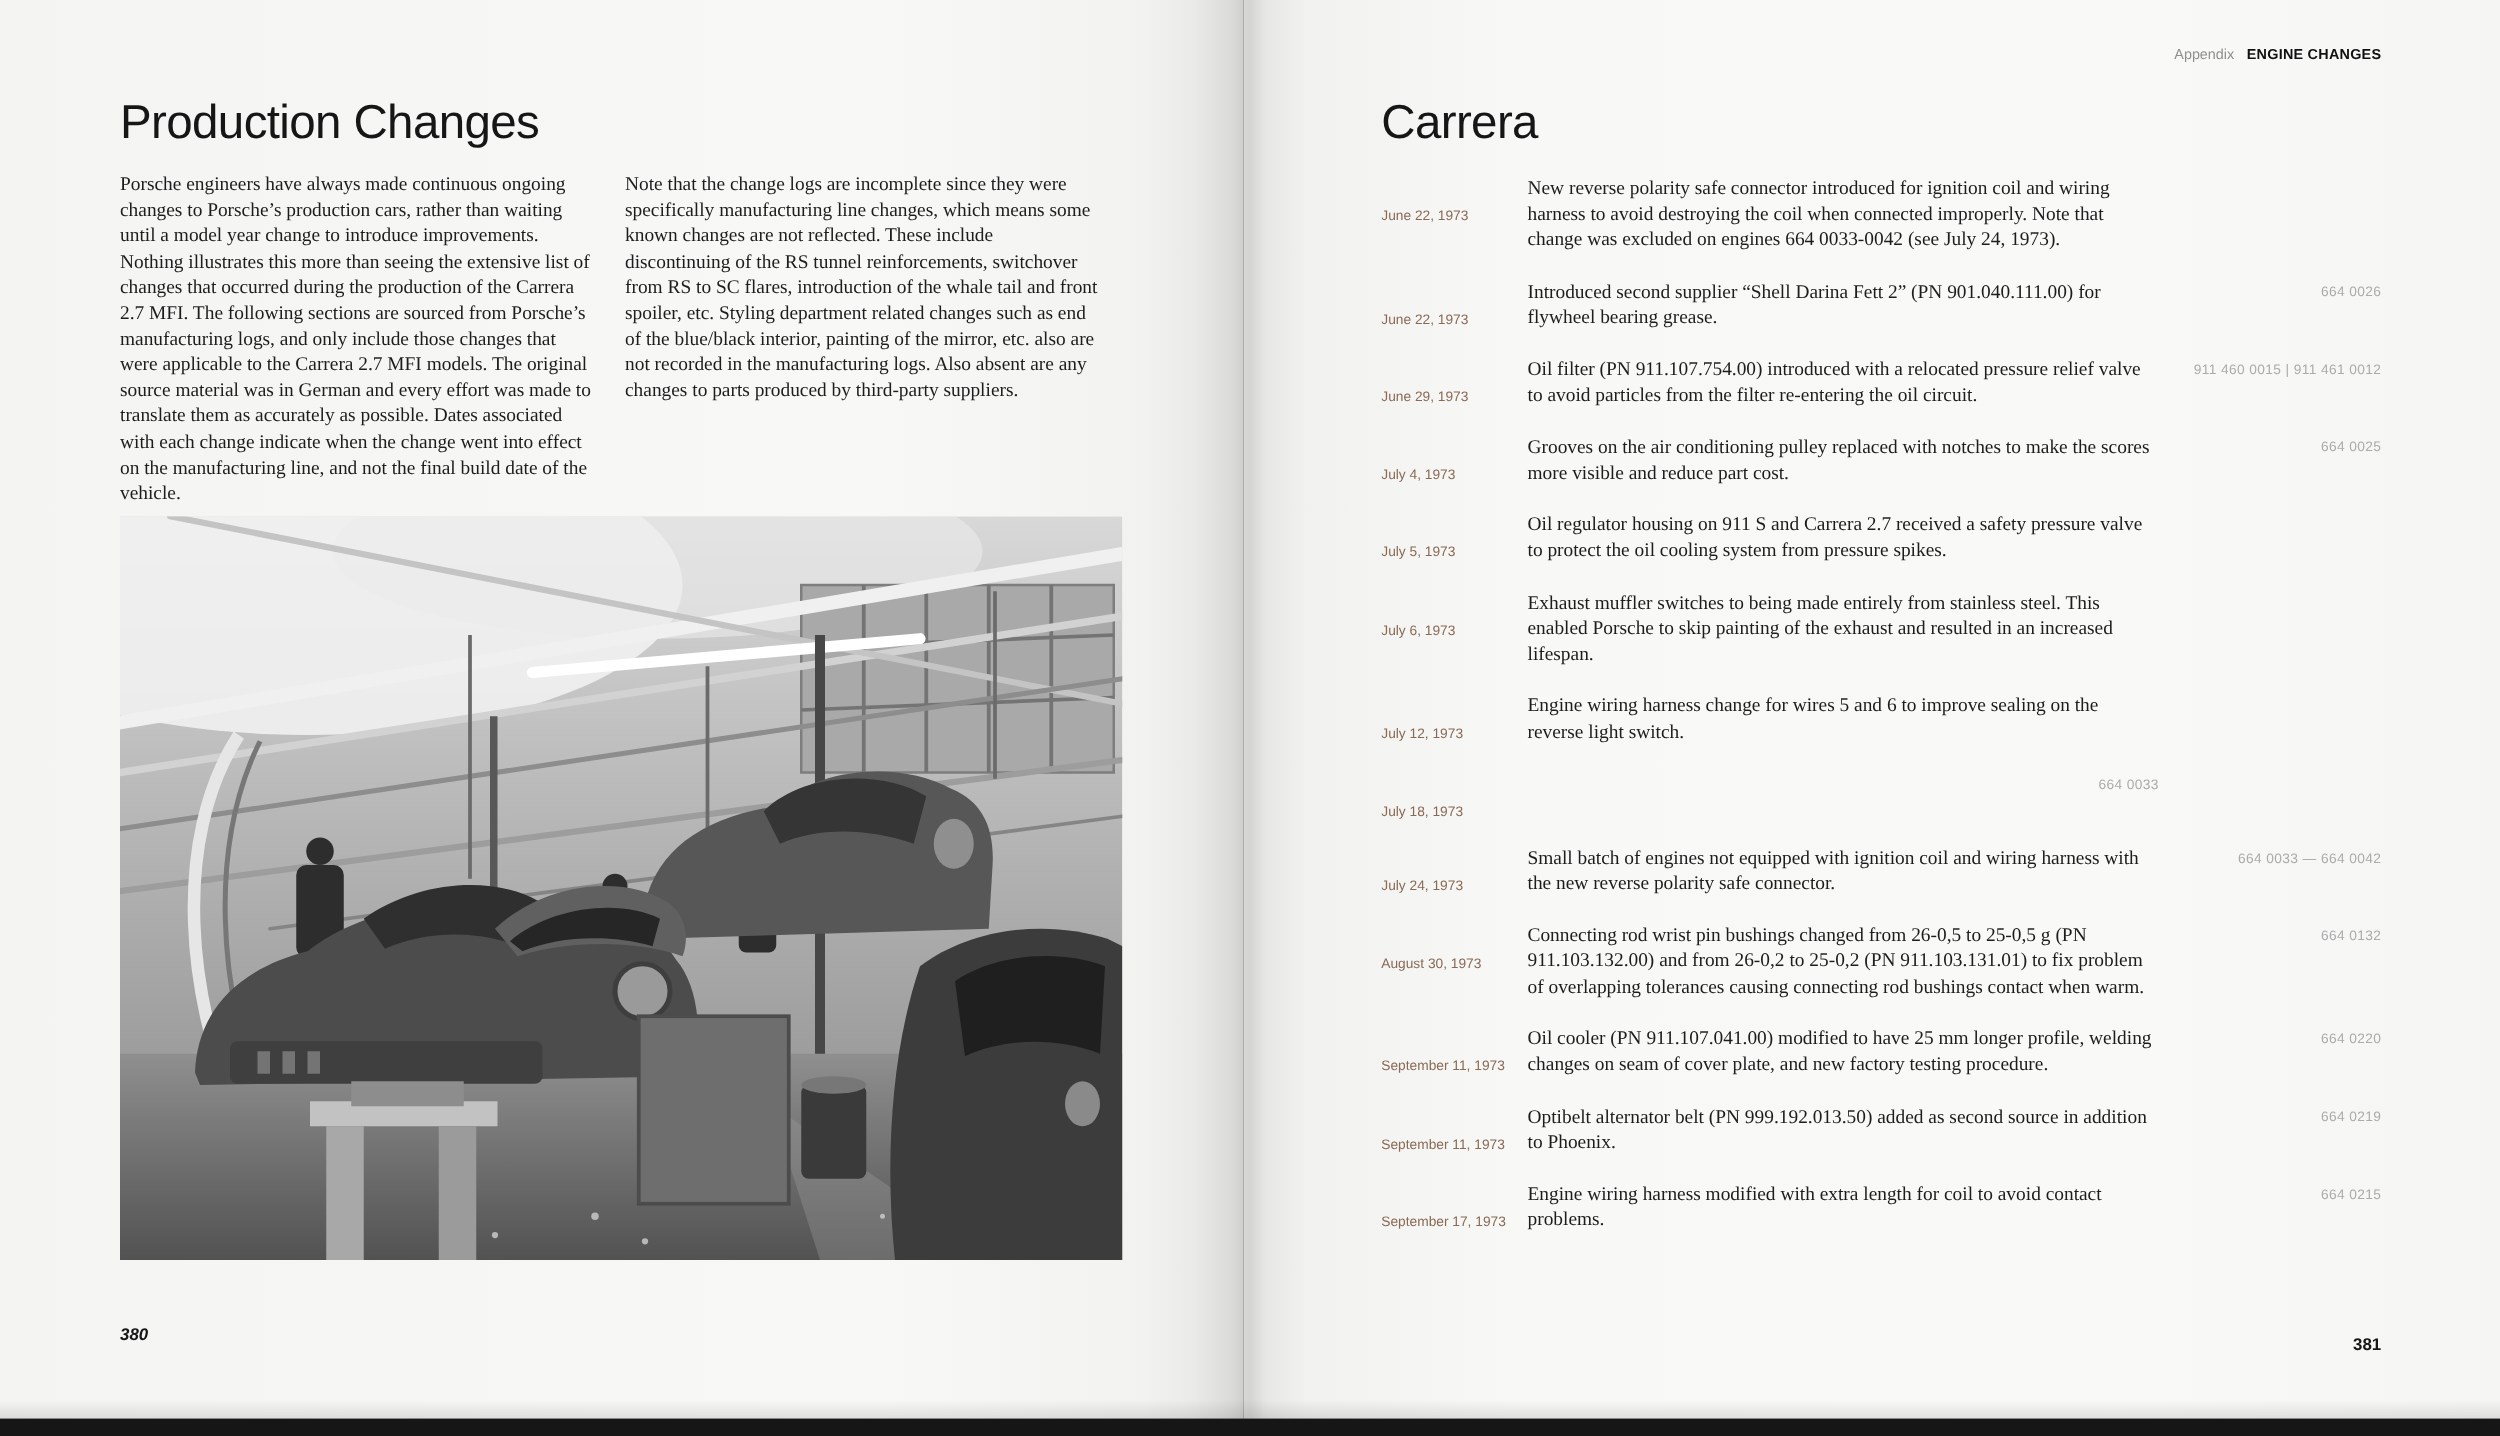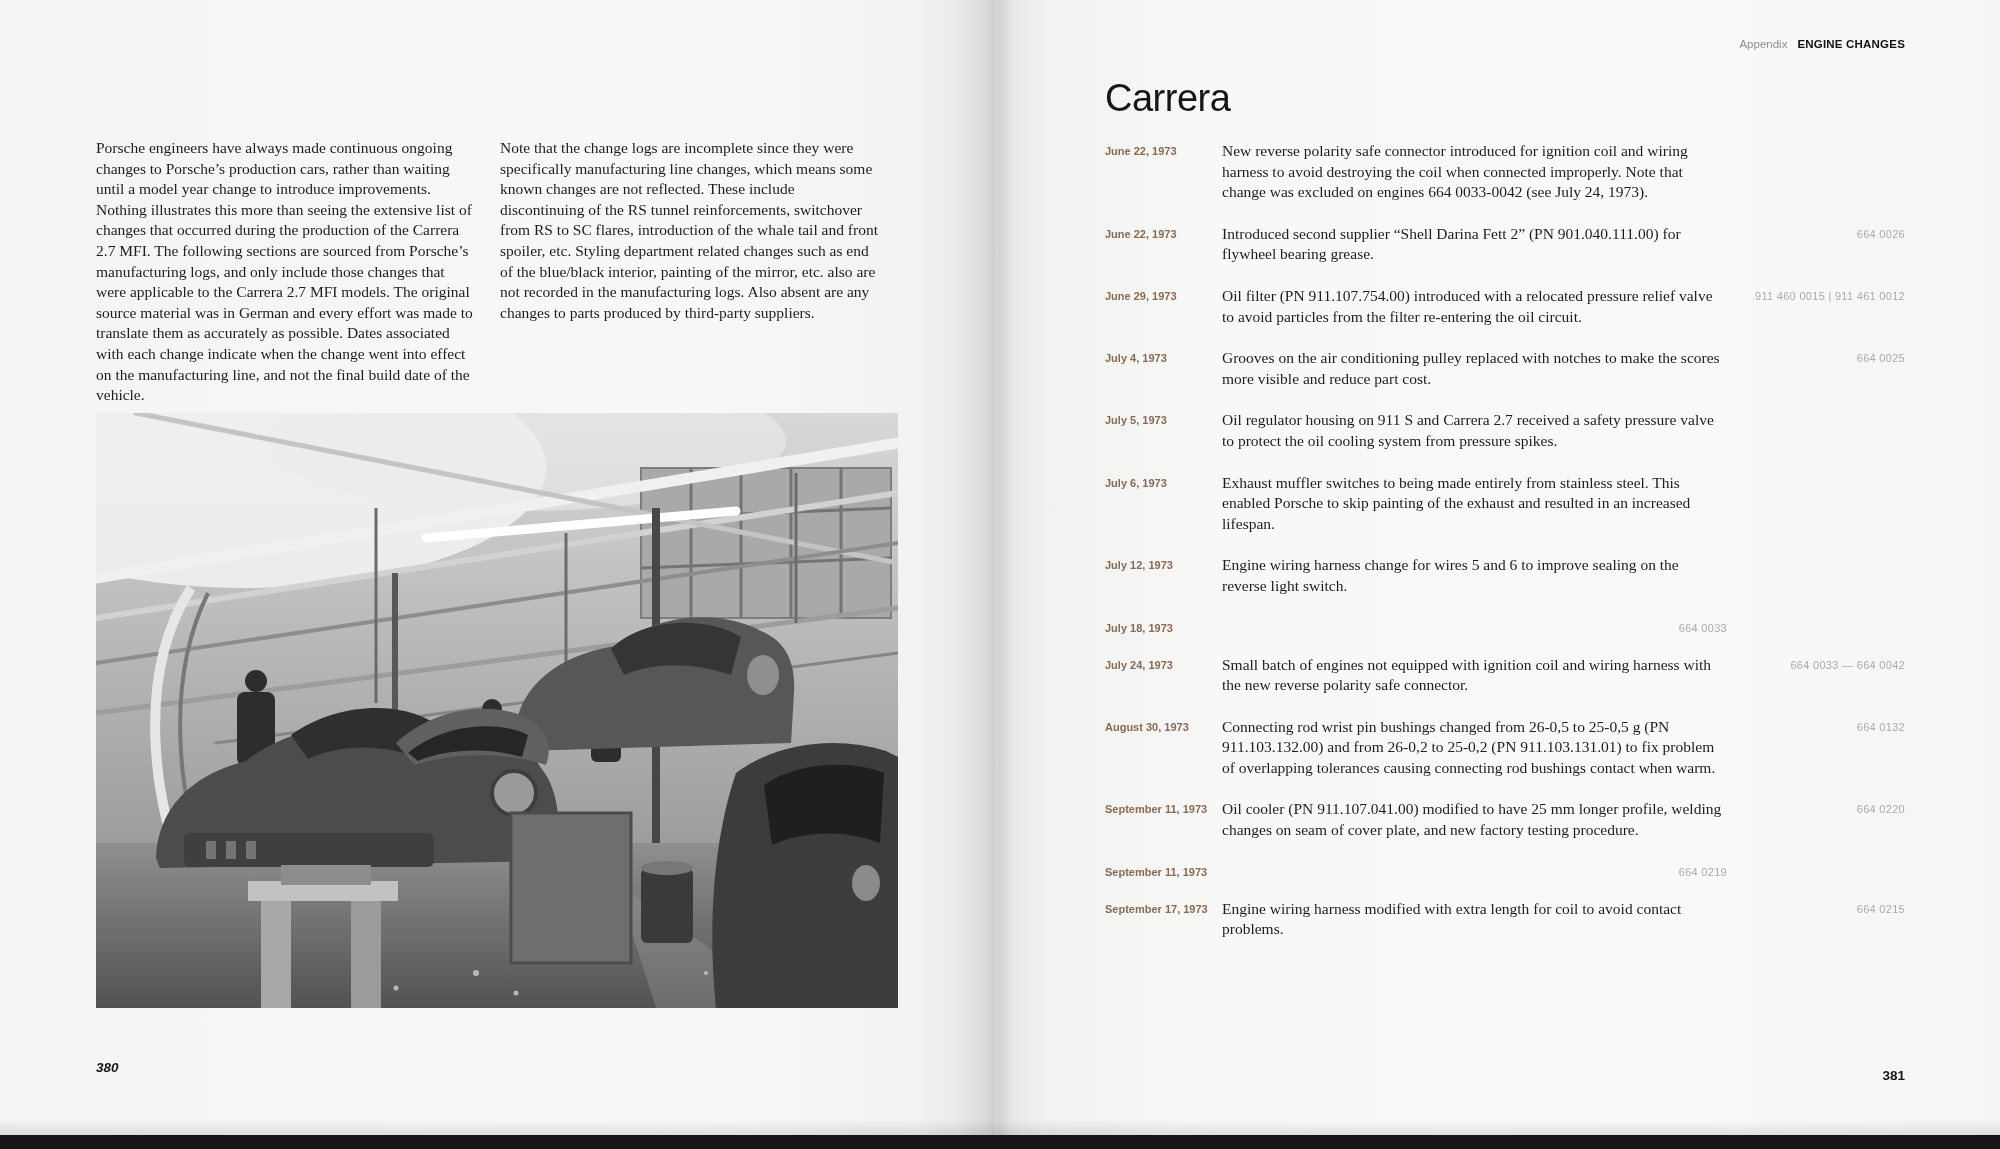--- a/index.html
+++ b/index.html
@@ -49,37 +49,38 @@
   .pagenum-left{left:96px;top:1060px;font-style:italic;}
   .pagenum-right{right:95px;top:1068px;text-align:right;}
 
   .running-head{position:absolute;right:95px;top:38px;font-size:11.5px;white-space:nowrap;}
   .running-head .appendix{color:#8f8f8f;font-weight:400;margin-right:10px;}
   .running-head .section{color:#111;font-weight:700;letter-spacing:0.2px;margin-top:31px;}
 
   .entries{position:absolute;left:110px;top:141px;width:800px;}
   .entry{display:grid;grid-template-columns:117px 505px 1fr;margin-bottom:21px;}
   .entry .date{
-    font-size:11px;font-weight:700;color:#8a6a55;padding-top:4px;letter-spacing:0;
+    font-size:11px;font-weight:400;color:#8a6a55;padding-top:4px;letter-spacing:0;margin-top:22px;
   }
   .entry .desc{
     font-family:"Liberation Serif","DejaVu Serif",serif;
     font-size:15.5px;line-height:20.6px;color:#1d1d1d;
   }
   .entry .engine{
     font-size:11px;font-weight:400;color:#ababab;text-align:right;padding-top:4px;letter-spacing:0.3px;
     white-space:nowrap;
   }
 </style>
 </head>
 <body>
 
 <div class="spread">
 
   <div class="page page-left">
+    <h1 class="book-title title-left">Production Changes</h1>
 
     <div class="columns">
       <p>Porsche engineers have always made continuous ongoing changes to Porsche’s production cars, rather than waiting until a model year change to introduce improvements. Nothing illustrates this more than seeing the extensive list of changes that occurred during the production of the Carrera 2.7 MFI. The following sections are sourced from Porsche’s manufacturing logs, and only include those changes that were applicable to the Carrera 2.7 MFI models. The original source material was in German and every effort was made to translate them as accurately as possible. Dates associated with each change indicate when the change went into effect on the manufacturing line, and not the final build date of the vehicle.</p>
       <p>Note that the change logs are incomplete since they were specifically manufacturing line changes, which means some known changes are not reflected. These include discontinuing of the RS tunnel reinforcements, switchover from RS to SC flares, introduction of the whale tail and front spoiler, etc. Styling department related changes such as end of the blue/black interior, painting of the mirror, etc. also are not recorded in the manufacturing logs. Also absent are any changes to parts produced by third-party suppliers.</p>
     </div>
 
     <div class="photo">
       <svg viewBox="0 0 802 595" preserveAspectRatio="none">
         <defs>
           <linearGradient id="pbg" x1="0" y1="0" x2="0" y2="1">
@@ -242,20 +243,21 @@
         <div class="desc">Connecting rod wrist pin bushings changed from 26-0,5 to 25-0,5 g (PN 911.103.132.00) and from 26-0,2 to 25-0,2 (PN 911.103.131.01) to fix problem of overlapping tolerances causing connecting rod bushings contact when warm.</div>
         <div class="engine">664 0132</div>
       </div>
       <div class="entry">
         <div class="date">September 11, 1973</div>
         <div class="desc">Oil cooler (PN 911.107.041.00) modified to have 25 mm longer profile, welding changes on seam of cover plate, and new factory testing procedure.</div>
         <div class="engine">664 0220</div>
       </div>
       <div class="entry">
         <div class="date">September 11, 1973</div>
+        <div class="desc">Optibelt alternator belt (PN 999.192.013.50) added as second source in addition to Phoenix.</div>
         <div class="engine">664 0219</div>
       </div>
       <div class="entry">
         <div class="date">September 17, 1973</div>
         <div class="desc">Engine wiring harness modified with extra length for coil to avoid contact problems.</div>
         <div class="engine">664 0215</div>
       </div>
     </div>
 
     <div class="pagenum pagenum-right">381</div>

